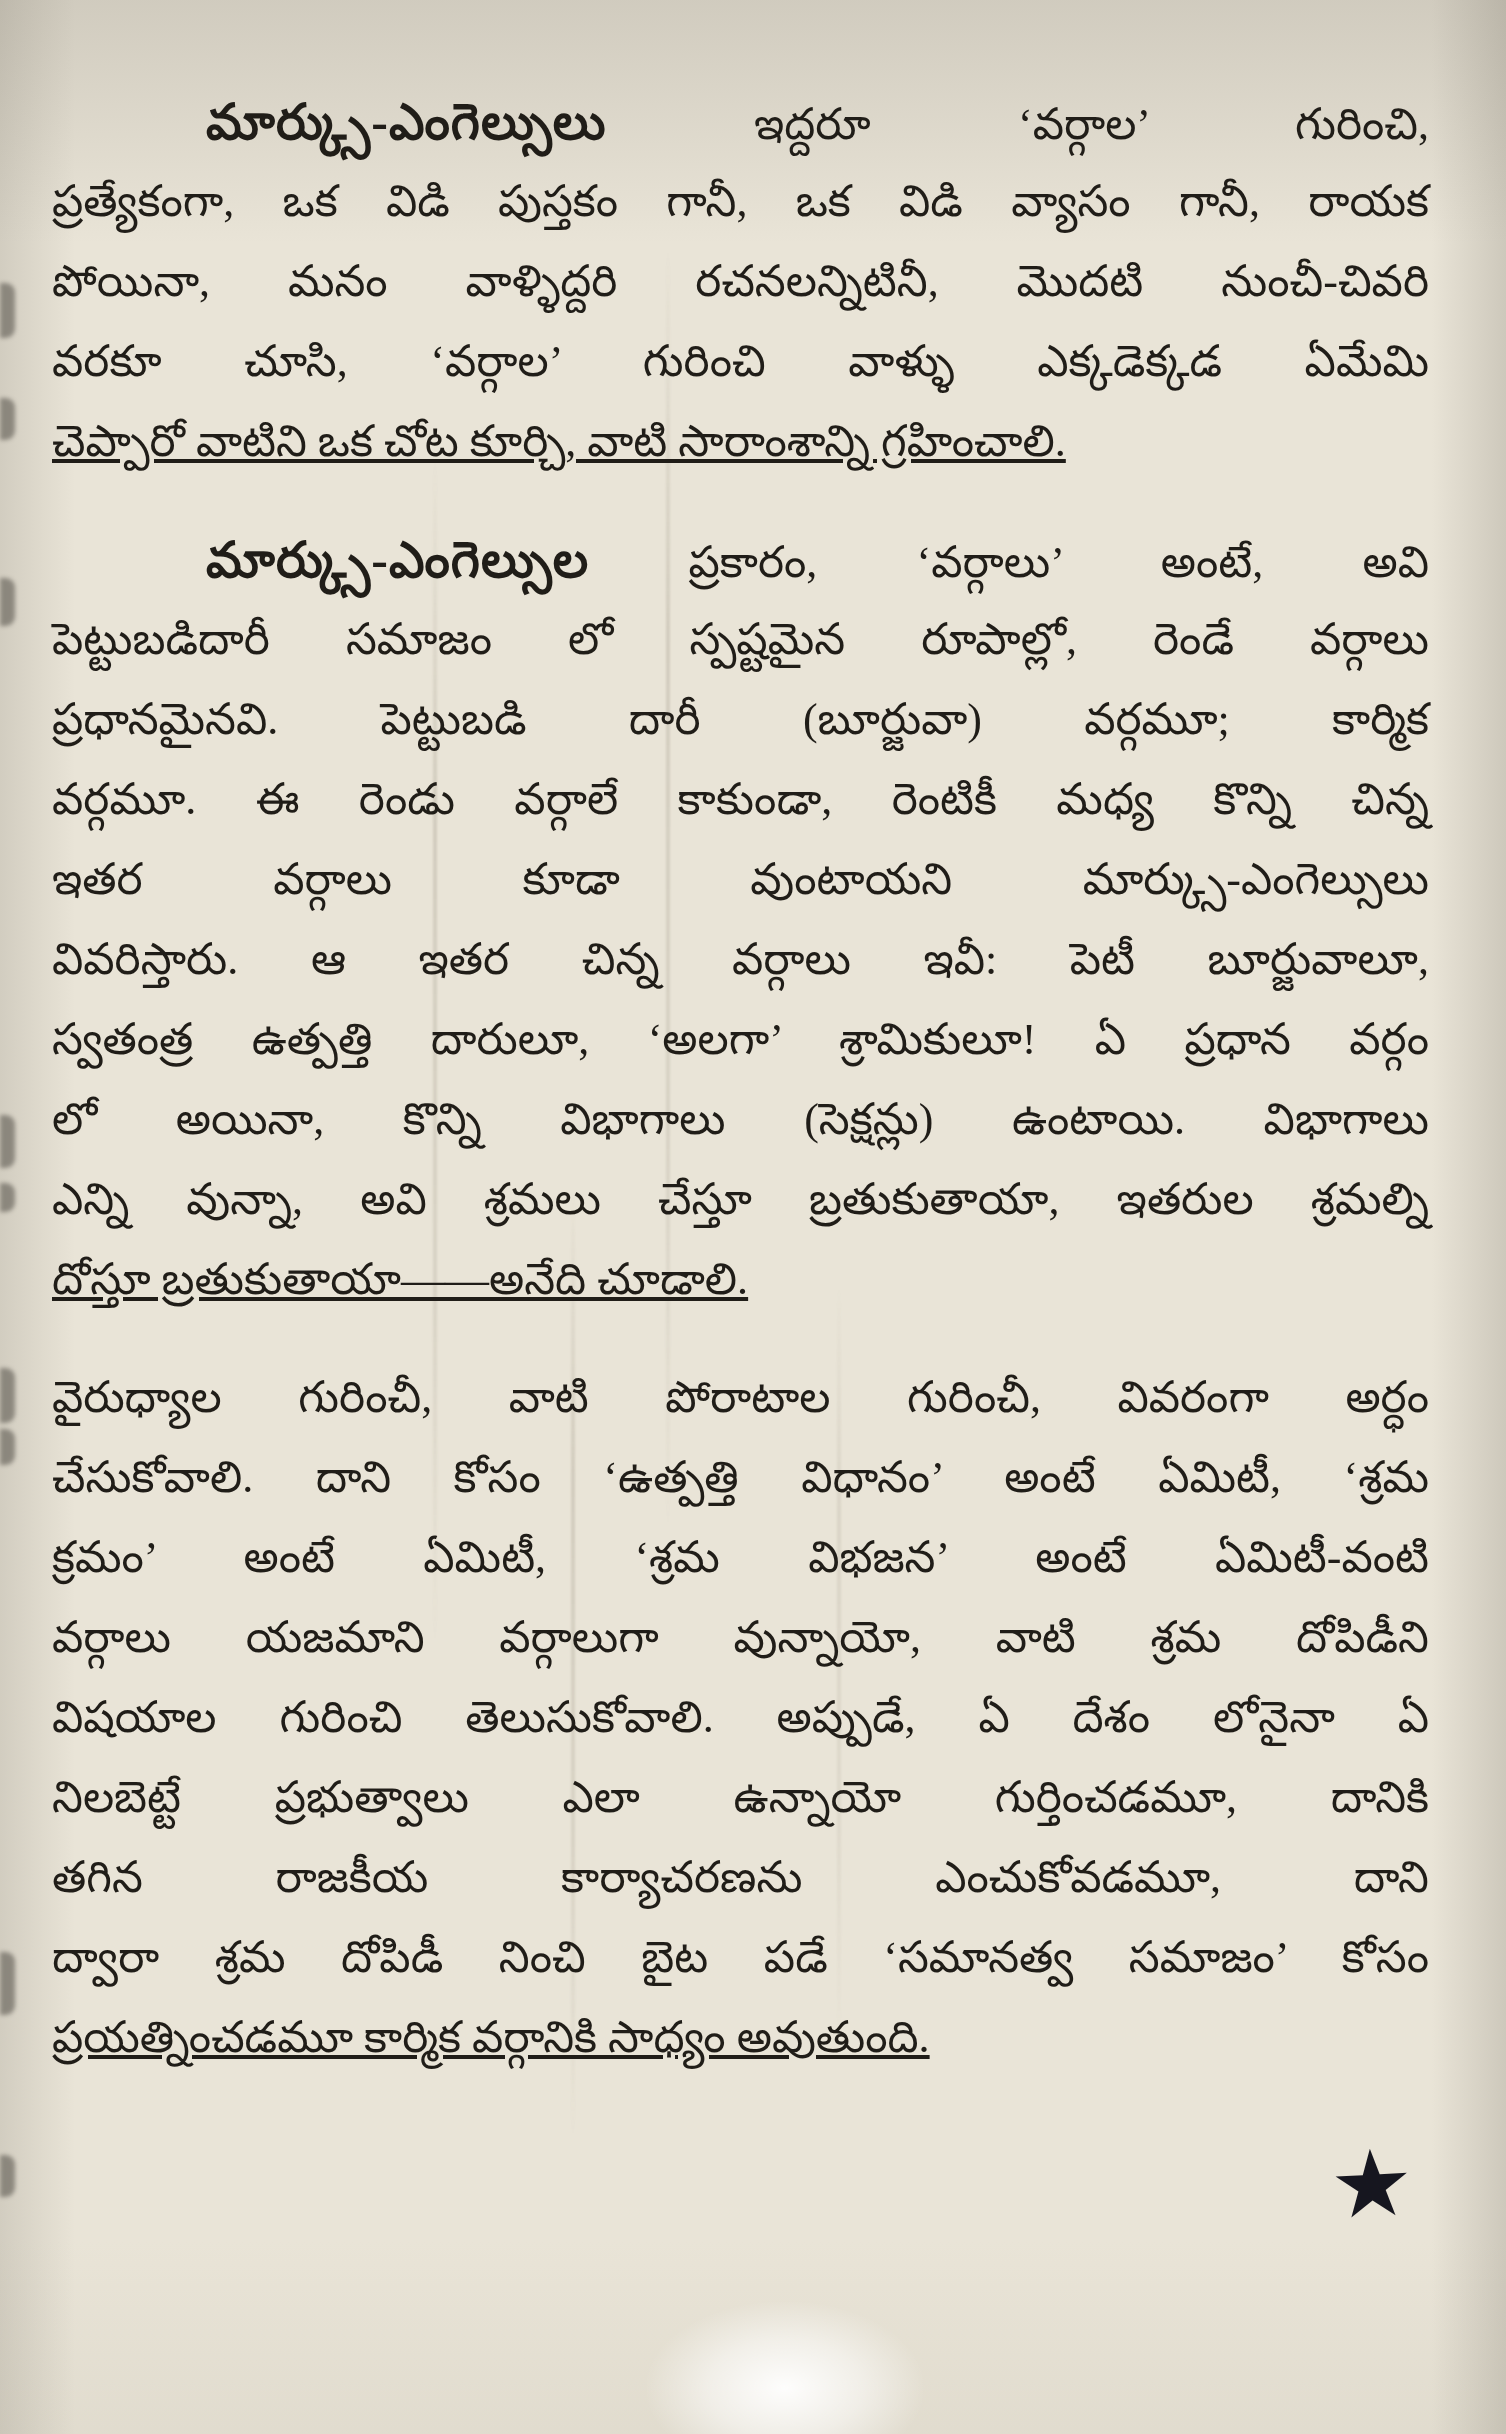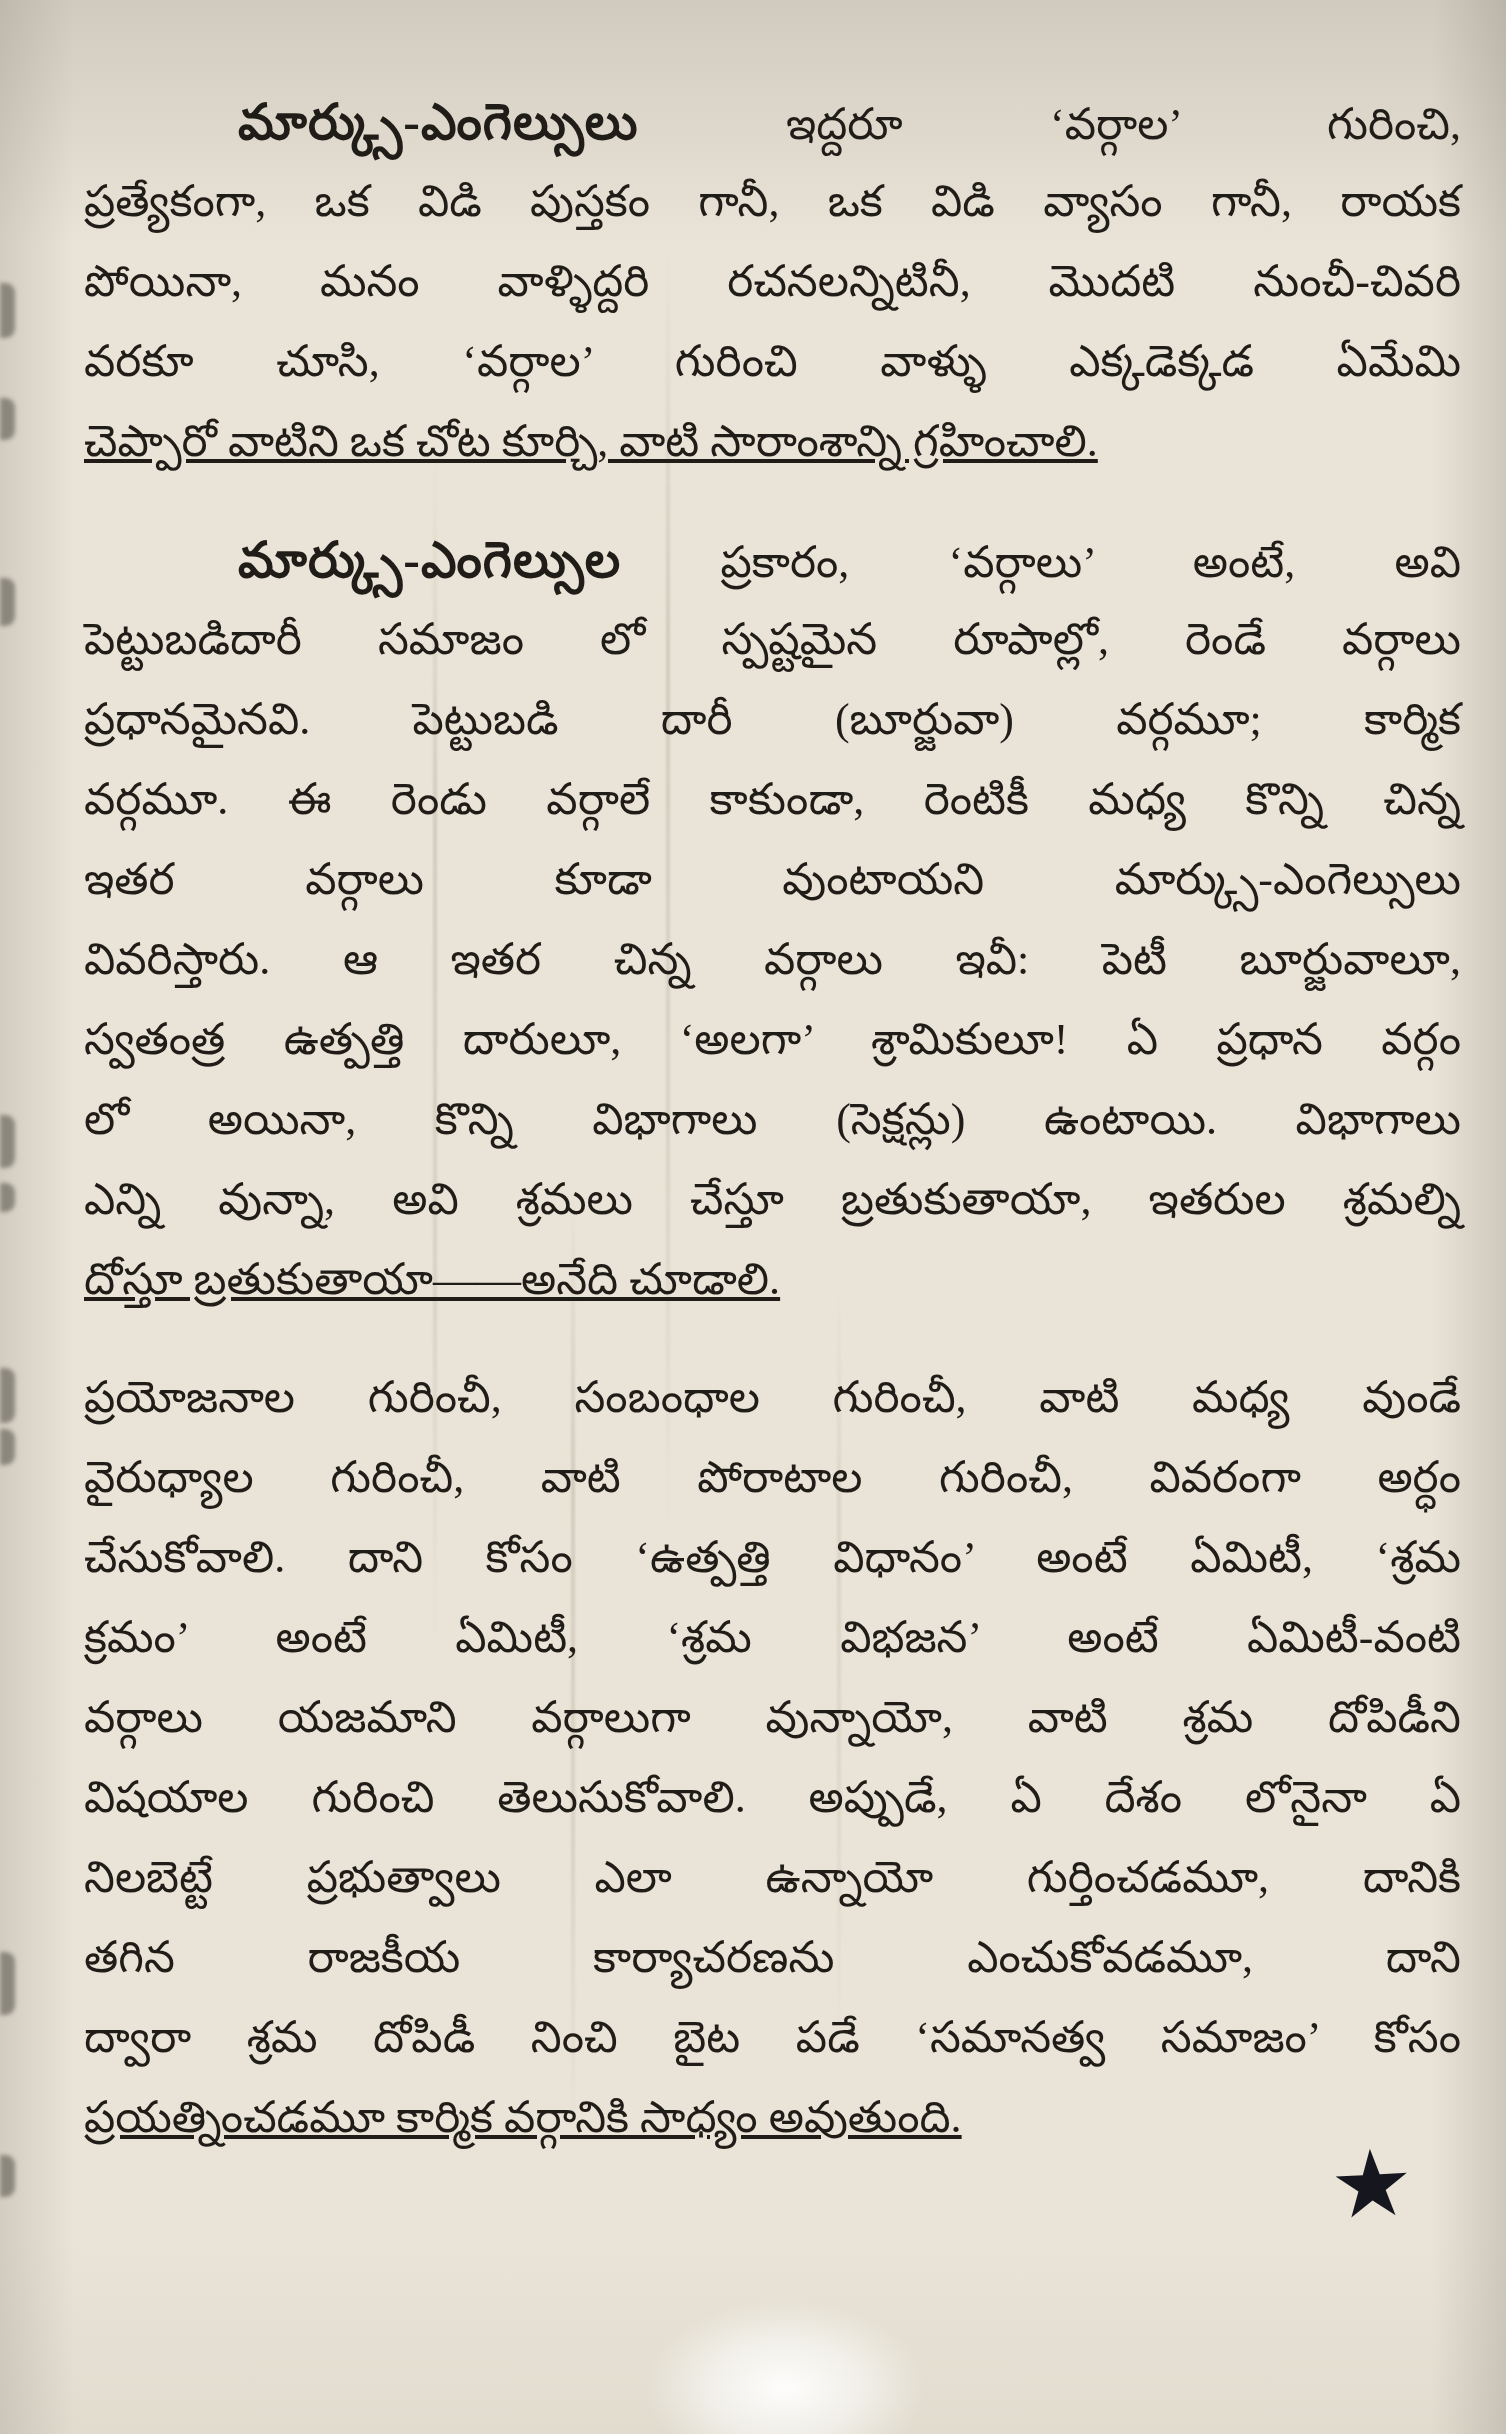--- a/index.html
+++ b/index.html
@@ -42,21 +42,20 @@
   .glare {
     position: absolute; left: 647px; top: 2302px; width: 276px; height: 143px;
     background: radial-gradient(ellipse at 50% 60%, rgba(255,255,255,.95) 0%,
                 rgba(255,255,255,.5) 40%, rgba(255,255,255,0) 72%);
     pointer-events: none;
   }
   
   .page-text {
     position: absolute; left: 52px; top: 82px; width: 1377px;
     font-size: 44px;
-    margin-left: 32px;
   }
   .para { margin: 0; }
   .para + .para { margin-top: 38px; }
   .line {
     height: 80px; line-height: 80px;
     text-align: justify; text-align-last: justify;
     overflow: visible; white-space: normal;
   }
   .line.first { padding-left: 154px; }
   .line.last { text-align-last: left; text-decoration: underline; }
@@ -103,21 +102,20 @@
     <div class="line"><span>వర్గమూ. ఈ రెండు వర్గాలే కాకుండా, రెంటికీ మధ్య కొన్ని చిన్న</span></div>
     <div class="line"><span>ఇతర వర్గాలు కూడా వుంటాయని మార్క్సు-ఎంగెల్సులు</span></div>
     <div class="line"><span>వివరిస్తారు. ఆ ఇతర చిన్న వర్గాలు ఇవీ: పెటీ బూర్జువాలూ,</span></div>
     <div class="line"><span>స్వతంత్ర ఉత్పత్తి దారులూ, ‘అలగా’ శ్రామికులూ! ఏ ప్రధాన వర్గం</span></div>
     <div class="line"><span>లో అయినా, కొన్ని విభాగాలు (సెక్షన్లు) ఉంటాయి. విభాగాలు</span></div>
     <div class="line"><span>ఎన్ని వున్నా, అవి శ్రమలు చేస్తూ బ్రతుకుతాయా, ఇతరుల శ్రమల్ని</span></div>
     <div class="line last"><span>దోస్తూ బ్రతుకుతాయా——అనేది చూడాలి.</span></div>
   </div>
 
   <div class="para">
-    <div class="line"><span>ప్రయోజనాల గురించీ, సంబంధాల గురించీ, వాటి మధ్య వుండే</span></div>
     <div class="line"><span>వైరుధ్యాల గురించీ, వాటి పోరాటాల గురించీ, వివరంగా అర్ధం</span></div>
     <div class="line"><span>చేసుకోవాలి. దాని కోసం ‘ఉత్పత్తి విధానం’ అంటే ఏమిటీ, ‘శ్రమ</span></div>
     <div class="line"><span>క్రమం’ అంటే ఏమిటీ, ‘శ్రమ విభజన’ అంటే ఏమిటీ-వంటి</span></div>
     <div class="line"><span>వర్గాలు యజమాని వర్గాలుగా వున్నాయో, వాటి శ్రమ దోపిడీని</span></div>
     <div class="line"><span>విషయాల గురించి తెలుసుకోవాలి. అప్పుడే, ఏ దేశం లోనైనా ఏ</span></div>
     <div class="line"><span>నిలబెట్టే ప్రభుత్వాలు ఎలా ఉన్నాయో గుర్తించడమూ, దానికి</span></div>
     <div class="line"><span>తగిన రాజకీయ కార్యాచరణను ఎంచుకోవడమూ, దాని</span></div>
     <div class="line"><span>ద్వారా శ్రమ దోపిడీ నించి బైట పడే ‘సమానత్వ సమాజం’ కోసం</span></div>
     <div class="line last"><span>ప్రయత్నించడమూ కార్మిక వర్గానికి సాధ్యం అవుతుంది.</span></div>
   </div>

